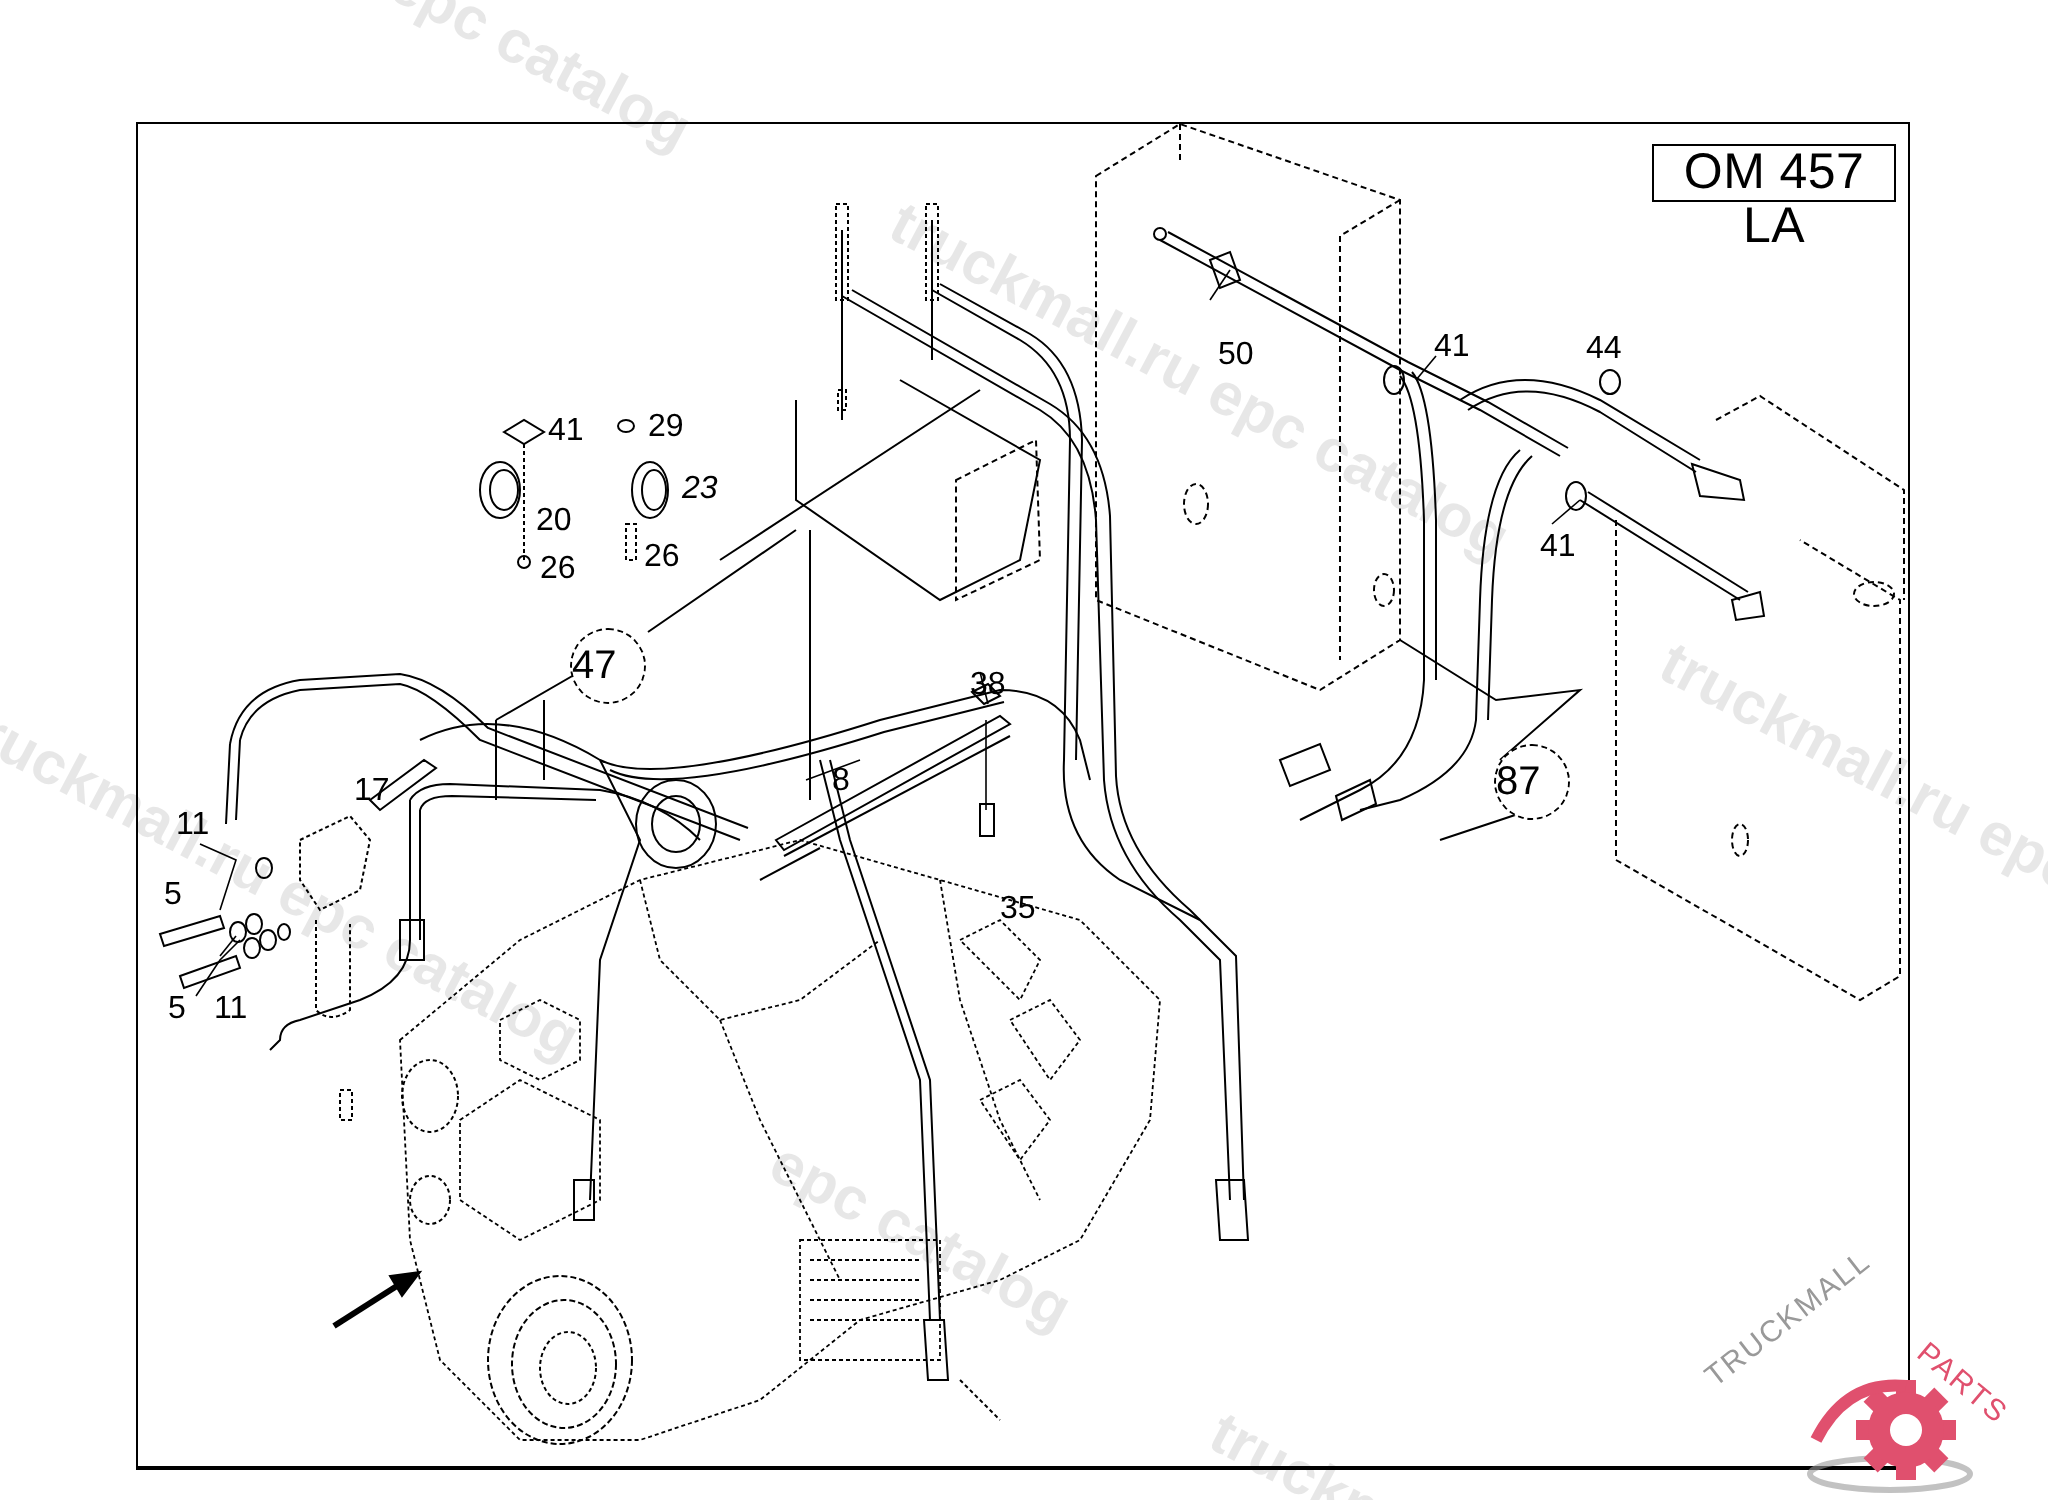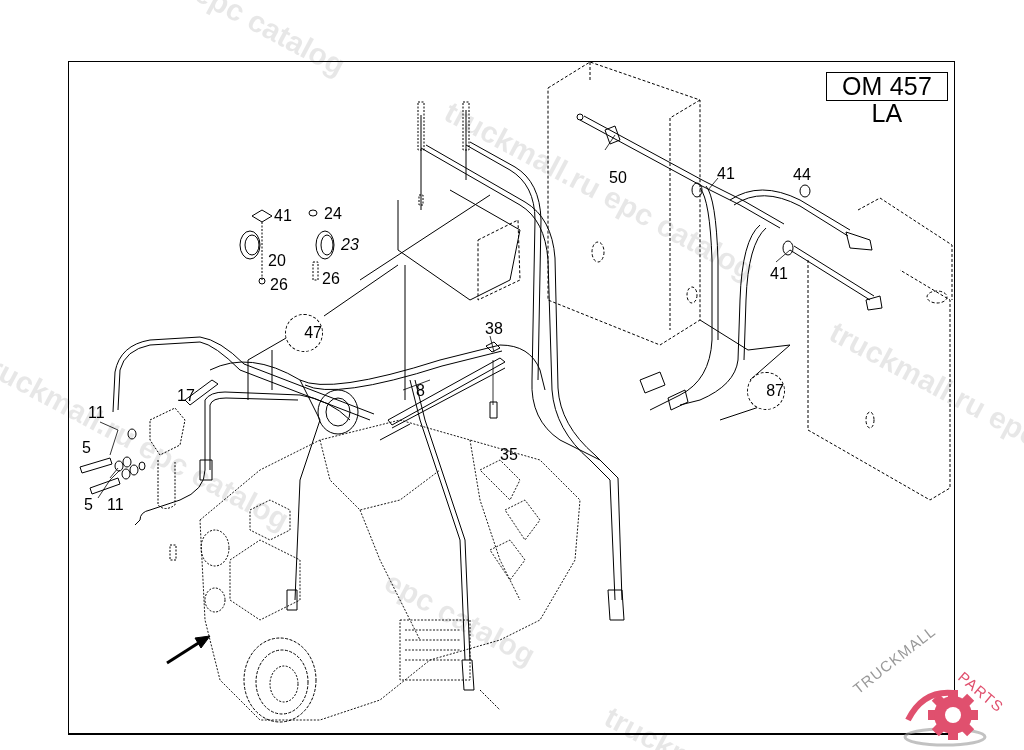--- a/index.html
+++ b/index.html
@@ -3,21 +3,21 @@
 <meta charset="utf-8">
 <style>
   html, body { margin:0; padding:0; background:#ffffff; }
   body { width:1024px; height:750px; position:relative; overflow:hidden; font-family:"Liberation Sans", sans-serif; }
   #stage { position:absolute; left:0; top:0; width:1024px; height:750px; }
   .frame { position:absolute; left:68px; top:61px; width:887px; height:674px; border:1.5px solid #000; border-bottom-width:2.5px; box-sizing:border-box; }
   .title-box { position:absolute; left:826px; top:72px; width:122px; height:29px; border:1.3px solid #000; box-sizing:border-box;
     font-size:25px; line-height:27px; text-align:center; color:#000; letter-spacing:0.2px; background:#fff; }
   .callout { position:absolute; font-size:16px; color:#000; line-height:16px; white-space:nowrap; }
   .circ { position:absolute; width:38px; height:38px; border:1px dashed #000; border-radius:50%; box-sizing:border-box;
-    font-size:16px; line-height:36px; text-align:right; background:#fff; }
+    font-size:20px; line-height:36px; text-align:left; background:#fff; }
   .wm { position:absolute; color:#000; opacity:0.09; font-size:30px; font-weight:bold; white-space:nowrap; transform-origin:left top; pointer-events:none; }
   svg { position:absolute; left:0; top:0; }
   .logo { position:absolute; left:858px; top:660px; width:166px; height:90px; }
   .logo-text { position:absolute; font-size:15px; letter-spacing:1px; }
 </style>
 </head>
 <body>
 
 <div id="stage">
 
@@ -198,29 +198,29 @@
       <path d="M167 663 L200 642" stroke-width="3"></path>
       <path d="M210 636 L195 638 L201 648 Z"></path>
     </g>
   </svg>
 
   <div class="title-box">OM 457 LA</div>
 
   <div class="callout" style="left:274px;top:208px;">41</div>
   <div class="callout" style="left:268px;top:239px;margin-top:14px;">20</div>
   <div class="callout" style="left:270px;top:277px;">26</div>
-  <div class="callout" style="left:324px;top:206px;">24</div>
+  <div class="callout" style="left:324px;top:206px;">29</div>
   <div class="callout" style="left:341px;top:237px;font-style:italic;">23</div>
   <div class="callout" style="left:322px;top:271px;">26</div>
   <div class="callout" style="left:177px;top:388px;">17</div>
   <div class="callout" style="left:88px;top:405px;">11</div>
   <div class="callout" style="left:82px;top:440px;">5</div>
   <div class="callout" style="left:84px;top:497px;">5</div>
   <div class="callout" style="left:107px;top:497px;">11</div>
-  <div class="callout" style="left:485px;top:321px;">38</div>
+  <div class="callout" style="left:485px;top:335px;">38</div>
   <div class="callout" style="left:416px;top:383px;">8</div>
   <div class="callout" style="left:500px;top:420px;margin-top:27px;">35</div>
   <div class="callout" style="left:609px;top:170px;">50</div>
   <div class="callout" style="left:717px;top:166px;">41</div>
   <div class="callout" style="left:793px;top:167px;">44</div>
   <div class="callout" style="left:770px;top:266px;">41</div>
 
   <div class="circ" style="left:285px;top:314px;">47</div>
   <div class="circ" style="left:747px;top:372px;">87</div>
 

